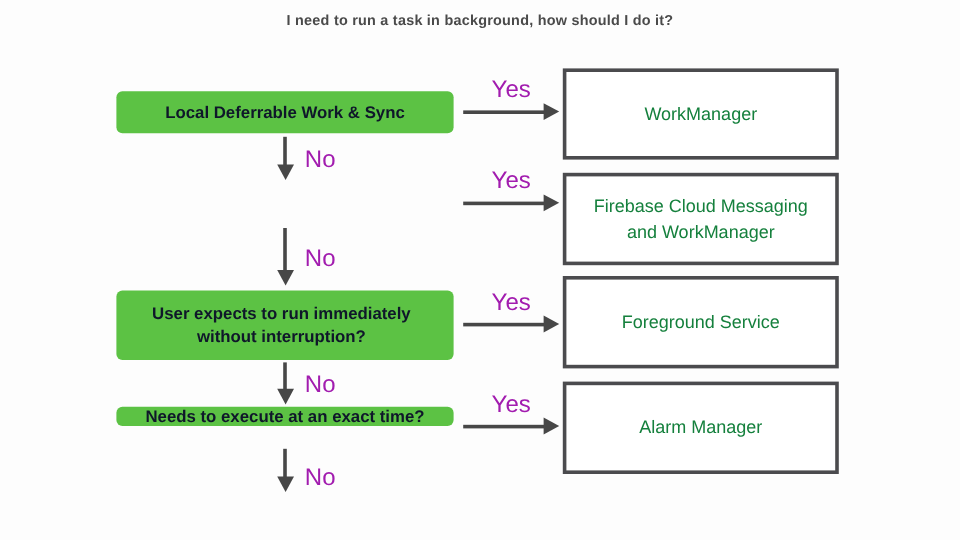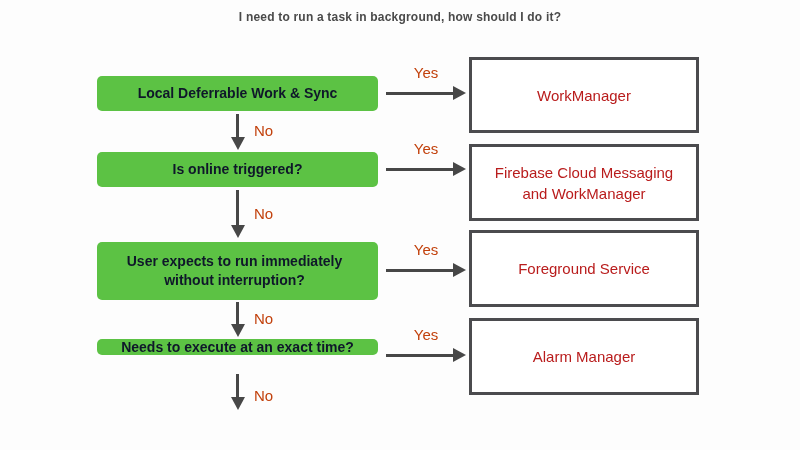--- a/index.html
+++ b/index.html
@@ -42,21 +42,21 @@
   .q2 { top: 152px; height: 35px; }
   .q3 { top: 242px; height: 58px; padding-left: 10px; }
   .q4 { top: 339px; height: 16px; }
 
   .abox {
     position: absolute;
     left: 469px;
     width: 230px;
     background: #ffffff;
     border: 3px solid #4b4b4e;
-    color: #b91c1c;
+    color: #15803d;
     font-size: 15px;
     line-height: 1.4;
     display: flex;
     align-items: center;
     justify-content: center;
     text-align: center;
     padding: 0 18px;
     box-sizing: border-box;
   }
   .a1 { top: 57px;  height: 76px; }
@@ -89,21 +89,21 @@
     position: absolute; bottom: 0; left: 0.5px; width: 0; height: 0;
     border-top: 13px solid #474747;
     border-left: 7px solid transparent;
     border-right: 7px solid transparent;
   }
   .v1 { top: 114px; height: 36px; }
   .v2 { top: 190px; height: 48px; }
   .v3 { top: 302px; height: 35px; }
   .v4 { top: 374px; height: 36px; }
 
-  .label { position: absolute; color: #c2410c; font-size: 15px; }
+  .label { position: absolute; color: #a21caf; font-size: 20px; }
   .yes { left: 386px; width: 80px; text-align: center; }
   .y1 { top: 64px; }
   .y2 { top: 140px; }
   .y3 { top: 241px; }
   .y4 { top: 326px; }
   .no { left: 254px; }
   .n1 { top: 122px; }
   .n2 { top: 205px; }
   .n3 { top: 310px; }
   .n4 { top: 387px; }
@@ -131,21 +131,20 @@
       <i class="line"></i>
       <i class="head"></i>
     </div>
   <div class="abox a1">WorkManager</div>
   <div class="v-arrow v1">
       <i class="vline"></i>
       <i class="vhead"></i>
     </div>
   <div class="label no n1">No</div>
 
-  <div class="qbox q2">Is online triggered?</div>
   <div class="label yes y2">Yes</div>
   <div class="h-arrow h2">
       <i class="line"></i>
       <i class="head"></i>
     </div>
   <div class="abox a2">Firebase Cloud Messaging and WorkManager</div>
   <div class="v-arrow v2">
       <i class="vline"></i>
       <i class="vhead"></i>
     </div>

